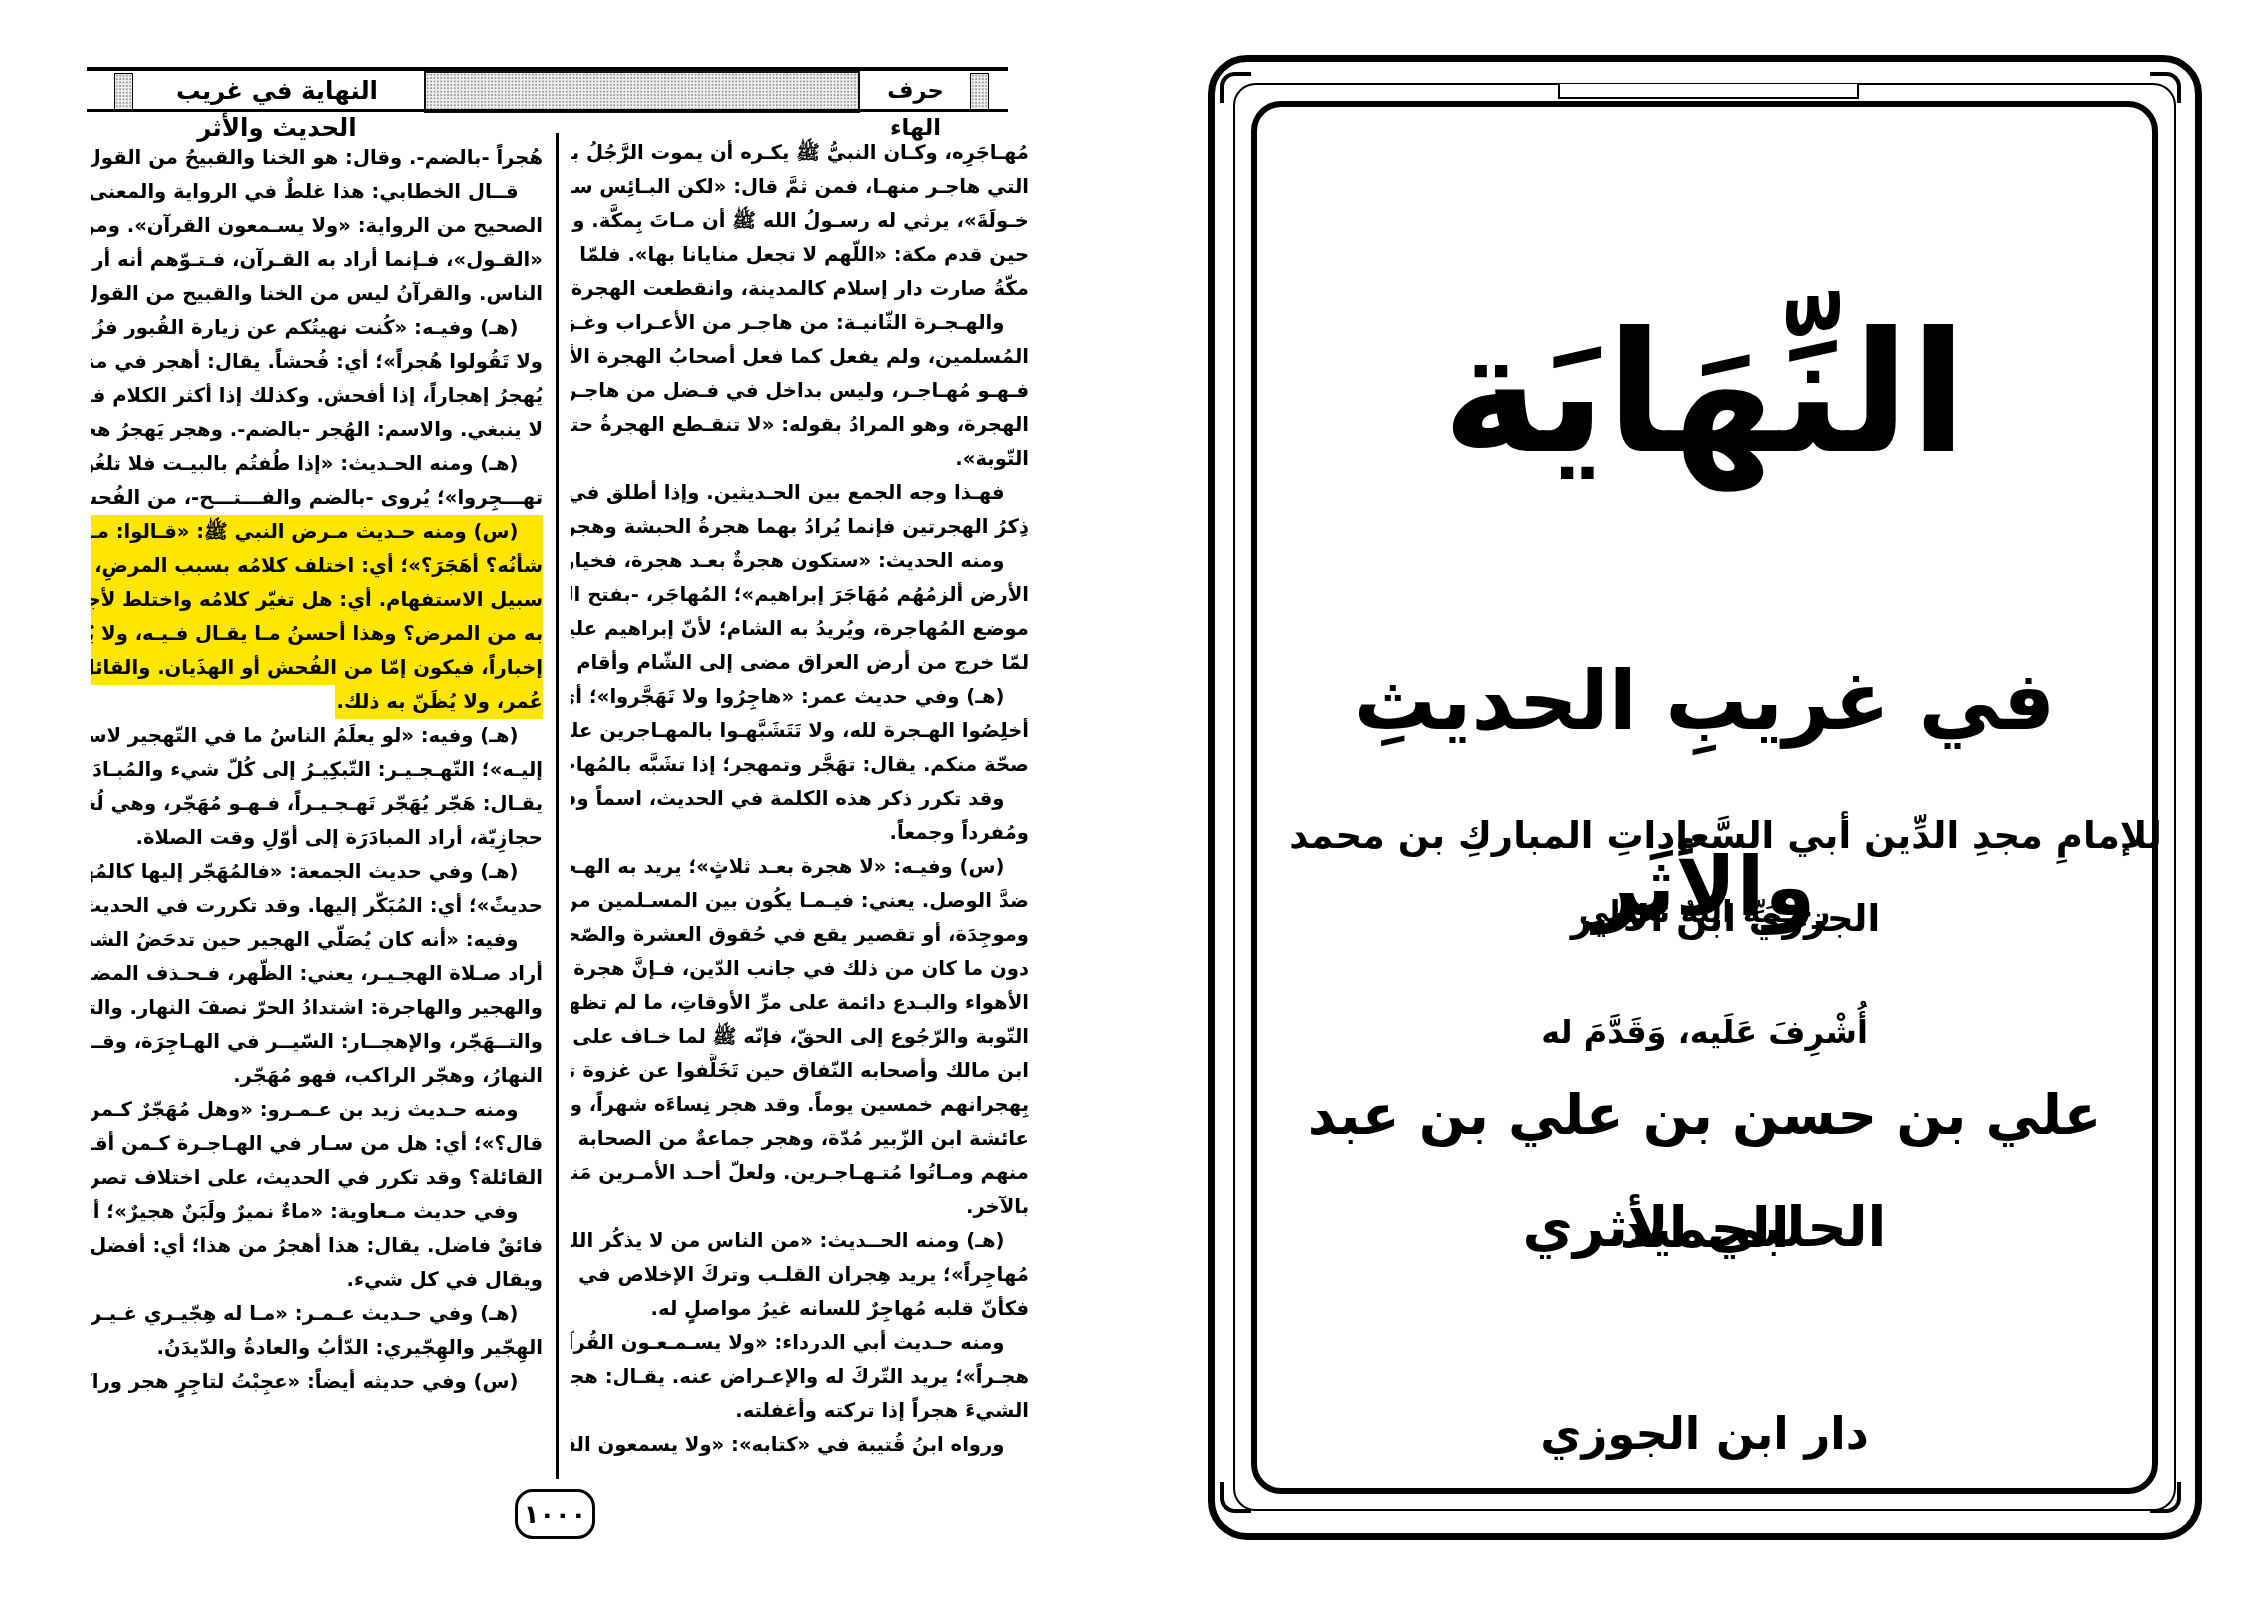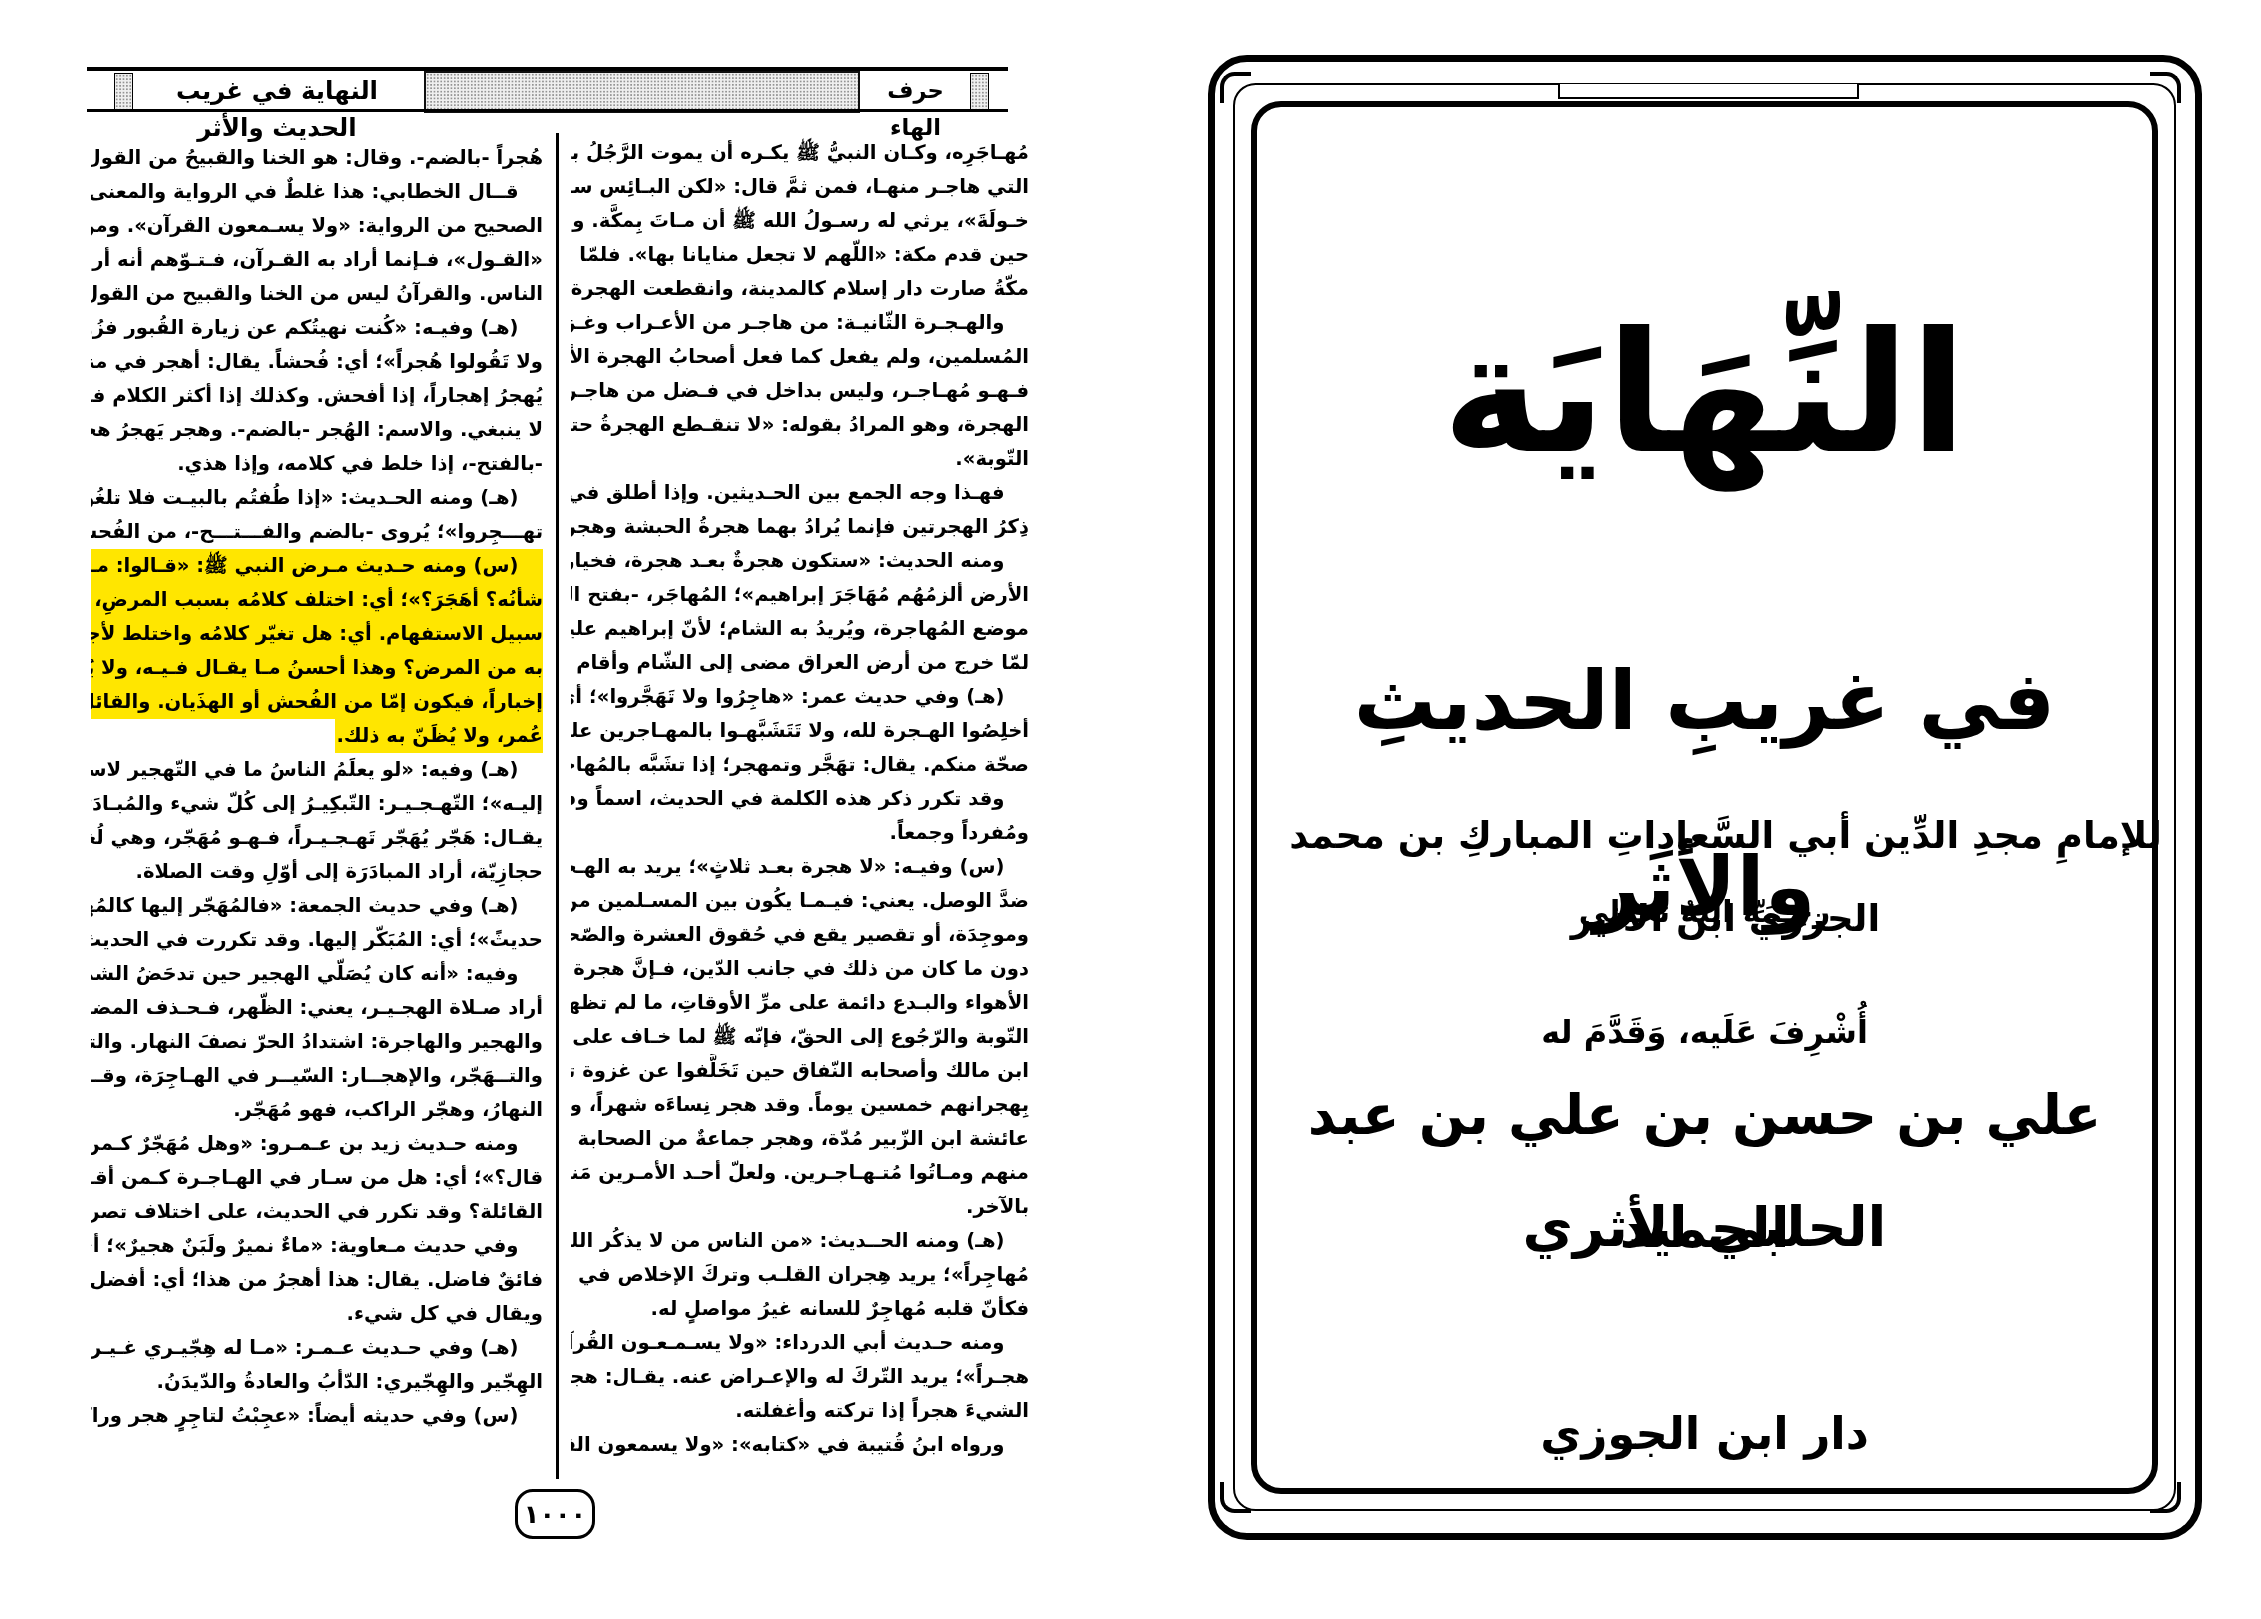--- a/index.html
+++ b/index.html
@@ -119,21 +119,20 @@
 
     <div class="tline">هُجراً -بالضم-. وقال: هو الخنا والقبيحُ من القول».</div>
         <div class="tline ind">قــال الخطابي: هذا غلطٌ في الرواية والمعنى، فــإن</div>
         <div class="tline">الصحيح من الرواية: «ولا يسـمعون القرآن». ومن رواه:</div>
         <div class="tline">«القـول»، فـإنما أراد به القـرآن، فـتـوّهم أنه أراد به قـول</div>
         <div class="tline end">الناس. والقرآنُ ليس من الخنا والقبيح من القول.</div>
         <div class="tline ind">(هـ) وفيـه: «كُنت نهيتُكم عن زيارة القُبور فزُورُوها</div>
         <div class="tline">ولا تَقُولوا هُجراً»؛ أي: فُحشاً. يقال: أهجر في منطقه</div>
         <div class="tline">يُهجرُ إهجاراً، إذا أفحش. وكذلك إذا أكثر الكلام فيما</div>
         <div class="tline">لا ينبغي. والاسم: الهُجر -بالضم-. وهجر يَهجرُ هجراً</div>
-        <div class="tline end">-بالفتح-، إذا خلط في كلامه، وإذا هذي.</div>
         <div class="tline ind">(هـ) ومنه الحـديث: «إذا طُفتُم بالبيـت فلا تلغُوا ولا</div>
         <div class="tline">تهـــجِروا»؛ يُروى -بالضم والفـــتـــح-، من الفُحش</div>
         <div class="tline hl ind">(س) ومنه حـديث مـرض النبي ﷺ: «قـالوا: مـا</div>
         <div class="tline hl">شأنُه؟ أهَجَرَ؟»؛ أي: اختلف كلامُه بسبب المرضِ، على</div>
         <div class="tline hl">سبيل الاستفهام. أي: هل تغيّر كلامُه واختلط لأجل ما</div>
         <div class="tline hl">به من المرض؟ وهذا أحسنُ مـا يقـال فـيـه، ولا يُجعل</div>
         <div class="tline hl">إخباراً، فيكون إمّا من الفُحش أو الهذَيان. والقائل كان</div>
         <div class="tline hl-part end">عُمر، ولا يُظَنّ به ذلك.</div>
         <div class="tline ind">(هـ) وفيه: «لو يعلَمُ الناسُ ما في التّهجير لاستبقُوا</div>
         <div class="tline">إليـه»؛ التّهـجـيـر: التّبكِيـرُ إلى كُلّ شيء والمُبـادَرَة إليـه.</div>

